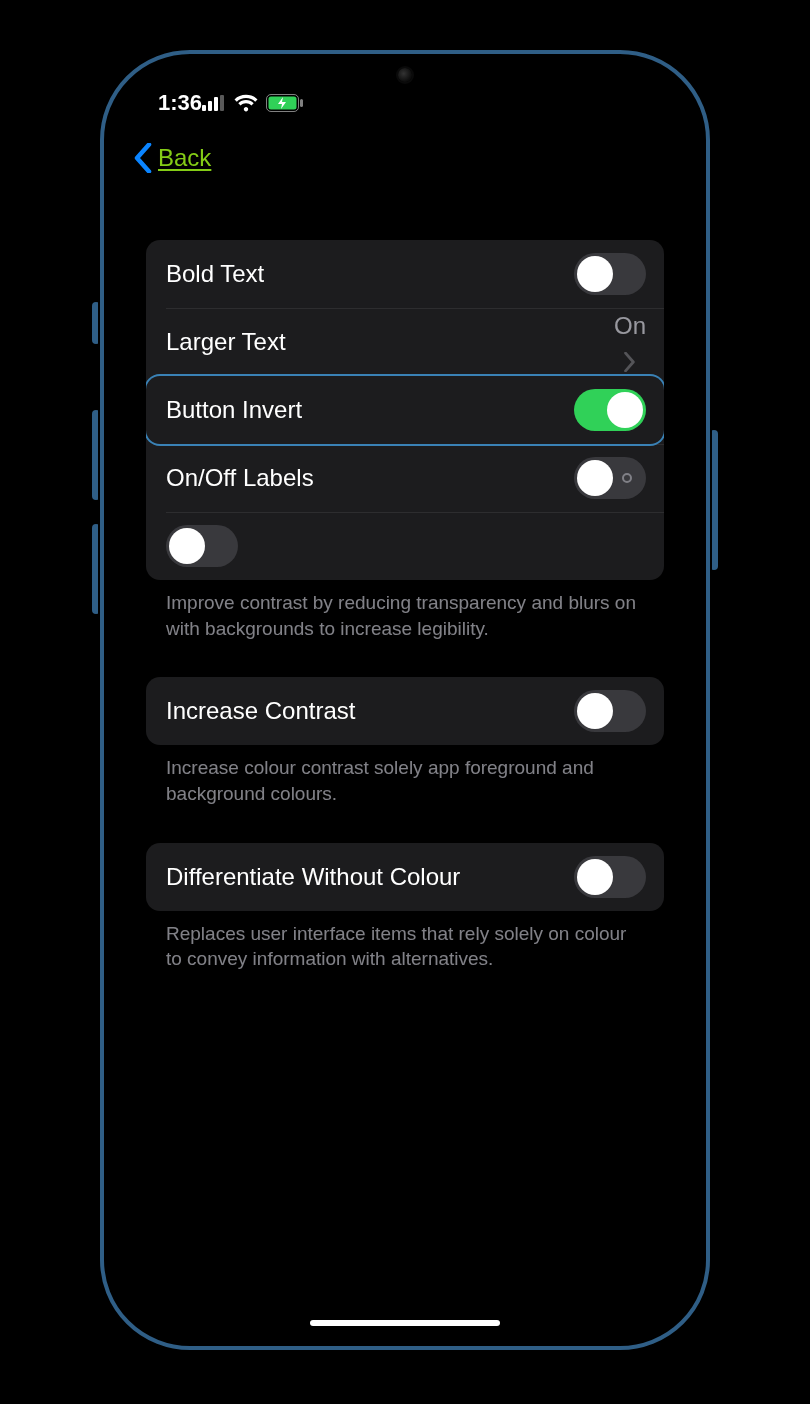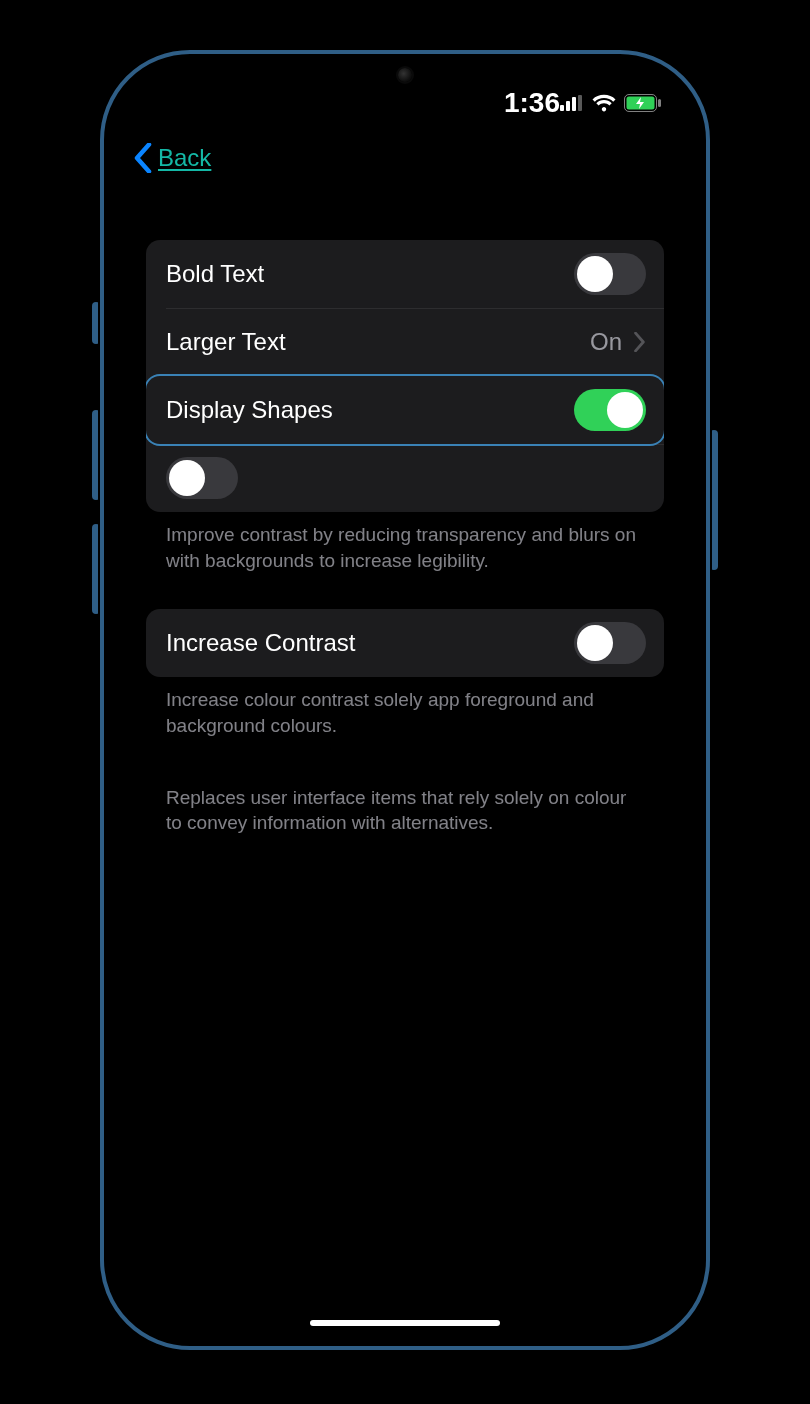--- a/index.html
+++ b/index.html
@@ -66,23 +66,23 @@
     overflow: hidden;
     color: #fff;
   }
 
   
   .status-bar {
     position: relative;
     height: 60px;
     display: flex;
     align-items: center;
-    justify-content: flex-end;
+    justify-content: flex-start;
     padding: 18px 34px 0 44px;
-    font-size: 28px;
+    font-size: 22px;
     font-weight: 600;
   }
   .status-right { display: flex; align-items: center; gap: 8px; }
   .status-right svg { display: block; }
 
   
   .nav-bar {
     position: relative;
     height: 68px;
     display: flex;
@@ -91,21 +91,21 @@
   }
   .nav-title {
     font-size: 24px;
     font-weight: 700;
     letter-spacing: .2px;
   }
   .nav-back {
     position: absolute;
     left: 20px;
     display: flex; align-items: center; gap: 6px;
-    color: #14b8a6;
+    color: #84cc16;
     font-size: 24px;
     font-weight: 400;
     cursor: pointer;
   }
   .nav-back .chev { width: 18px; height: 30px; }
   .nav-back .label { text-decoration: underline; text-underline-offset: 3px; }
 
   
   .content {
     padding: 48px 32px 0 32px;
@@ -130,21 +130,21 @@
     text-align: right;
   }
   .cell + .cell::before {
     content: "";
     position: absolute;
     left: 20px; right: 0; top: 0;
     height: 1px;
     background: rgba(255,255,255,.08);
   }
   .cell .left { display: flex; align-items: center; }
-  .cell .right { display: flex; align-items: center; gap: 12px; }
+  .cell .right { display: flex; align-items: center; gap: 12px; flex-direction: column; }
   .cell .label { color: #fff; }
   .cell .value { color: rgba(235,235,245,.6); font-size: 24px; }
   .cell .chevr { width: 12px; height: 20px; opacity: .45; }
 
   
   .cell.focused {
     box-shadow: 0 0 0 2px #3a82b6;
     border-radius: 14px;
     z-index: 2;
   }
@@ -259,25 +259,36 @@
                 </div>
                 <div class="right">
                   <span class="value">On</span>
                   <svg class="chevr" viewBox="0 0 10 18">
                     <path d="M1 1l7 8-7 8" fill="none" stroke="rgba(235,235,245,.6)" stroke-width="2.5" stroke-linecap="round" stroke-linejoin="round"></path>
                   </svg>
                 </div>
               </div>
               <div class="cell focused">
                 <div class="left">
-                  <span class="label">Display Shapes</span>
+                  <span class="label">Button Invert</span>
                 </div>
                 <div class="right">
                   <div class="toggle on">
                     <div class="knob"></div>
+                  </div>
+                </div>
+              </div>
+              <div class="cell">
+                <div class="left">
+                  <span class="label">On/Off Labels</span>
+                </div>
+                <div class="right">
+                  <div class="toggle">
+                    <div class="knob"></div>
+                    <div class="marker"></div>
                   </div>
                 </div>
               </div>
               <div class="cell">
                 <div class="right">
                   <div class="toggle">
                     <div class="knob"></div>
                   </div>
                 </div>
               </div>
@@ -293,20 +304,32 @@
                 <div class="right">
                   <div class="toggle">
                     <div class="knob"></div>
                   </div>
                 </div>
               </div>
             </div>
             <div class="footer-text">Increase colour contrast solely app foreground and background colours.</div>
           </div>
           <div class="group">
+            <div class="cells">
+              <div class="cell">
+                <div class="left">
+                  <span class="label">Differentiate Without Colour</span>
+                </div>
+                <div class="right">
+                  <div class="toggle">
+                    <div class="knob"></div>
+                  </div>
+                </div>
+              </div>
+            </div>
             <div class="footer-text">Replaces user interface items that rely solely on colour to convey information with alternatives.</div>
           </div>
         </div>
 
       <div class="home-indicator"></div>
     </div>
 
     <div class="notch">
       <div class="cam"></div>
     </div>

